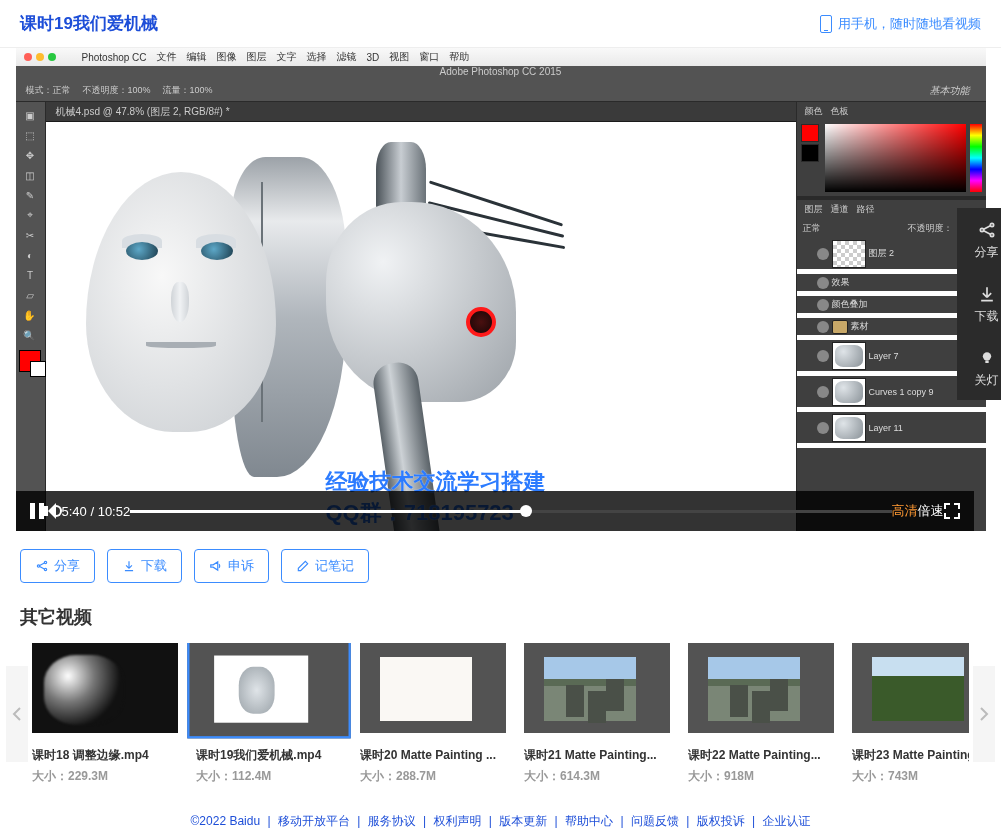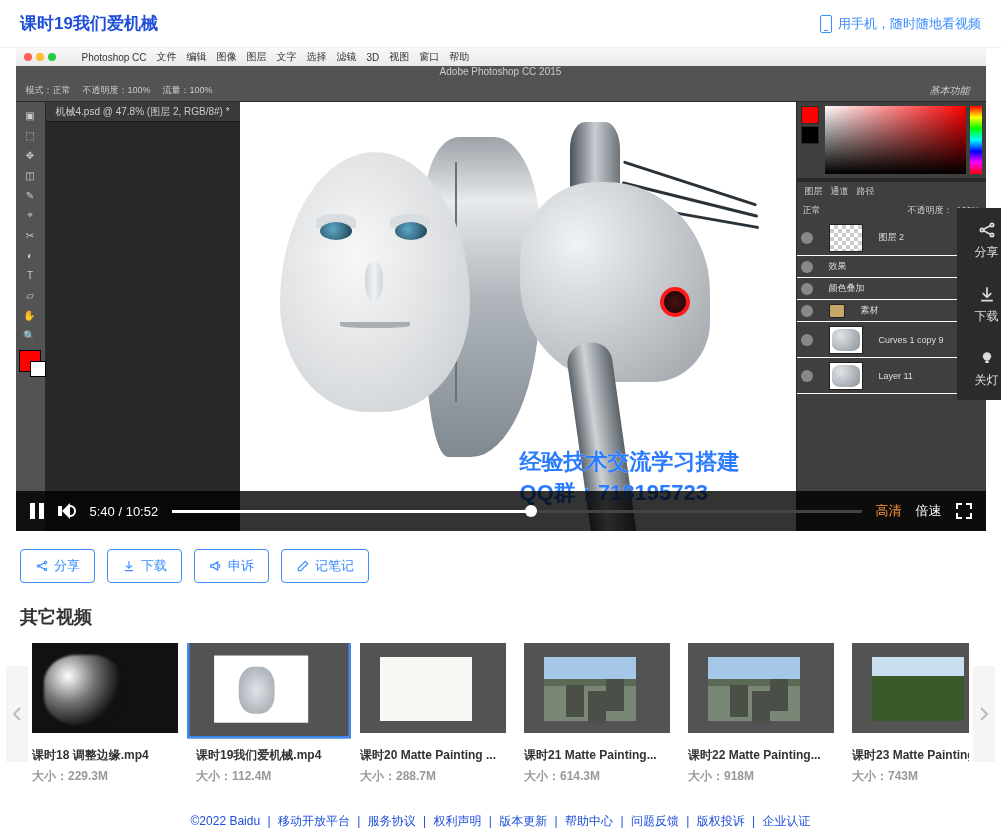--- a/index.html
+++ b/index.html
@@ -21,21 +21,21 @@
 .ps-mac-menu .dot { width: 8px; height: 8px; border-radius: 50%; }
 .dot.r { background: #ff5f57; } .dot.y { background: #febc2e; } .dot.g { background: #28c840; }
 .ps-title-bar { height: 14px; background: #535353; text-align: center; font-size: 10px; color: #ccc; }
 .ps-options { height: 22px; background: #535353; border-bottom: 1px solid #2a2a2a; display: flex; align-items: center; padding: 0 10px; gap: 12px; font-size: 9px; color: #ccc; }
 .ps-right-label { margin-left: auto; font-size: 10px; color: #ccc; padding-right: 6px; font-style: italic; }
 .ps-body { flex: 1; display: flex; }
 .ps-tools { width: 30px; background: #535353; border-right: 1px solid #2a2a2a; display: flex; flex-direction: column; align-items: center; padding-top: 4px; gap: 2px; }
 .ps-tool { width: 22px; height: 18px; display: flex; align-items: center; justify-content: center; color: #ccc; font-size: 10px; }
 .ps-tool.color-sw { width: 22px; height: 22px; background: #ff0000; border: 1px solid #000; margin-top: 4px; position: relative; }
 .ps-tool.color-sw::after { content:''; position:absolute; width:14px; height:14px; background:#fff; border:1px solid #000; right:-6px; bottom:-6px; }
-.ps-canvas-wrap { flex: 1; background: #282828; display: flex; flex-direction: row; }
+.ps-canvas-wrap { flex: 1; background: #282828; display: flex; flex-direction: column; }
 .ps-doc-tab { height: 20px; background: #3a3a3a; color: #ccc; font-size: 10px; display: flex; align-items: center; padding: 0 10px; border-bottom: 1px solid #1a1a1a; }
 .ps-canvas { flex: 1; background: #fff; margin: 0; position: relative; overflow: hidden; }
 .robot-head { position: absolute; left: 40px; top: 20px; width: 260px; height: 380px; }
 .rh-face { position:absolute; left:0; top:30px; width:190px; height:260px; background: radial-gradient(ellipse at 40% 40%, #f8f8f8, #c8ccd0); border-radius: 60% 60% 55% 55% / 70% 70% 50% 50%; }
 .rh-eye { position:absolute; width:32px; height:18px; background: radial-gradient(circle at 40% 40%, #5da8c8, #1a3a4a); border-radius: 50%; top: 100px; }
 .rh-eye.l { left: 40px; } .rh-eye.r { left: 115px; }
 .rh-lid { position:absolute; width:40px; height:14px; background:#d8dde2; border-radius:50% 50% 0 0; top:92px; }
 .rh-lid.l { left:36px; } .rh-lid.r { left:110px; }
 .rh-nose { position:absolute; left:85px; top:140px; width:18px; height:40px; background: linear-gradient(90deg,#d0d4d8,#f0f2f4,#d0d4d8); border-radius: 40% 40% 50% 50%; }
 .rh-mouth { position:absolute; left:60px; top:200px; width:70px; height:6px; background:#a8aeb4; border-radius: 0 0 40% 40%; }
@@ -53,30 +53,30 @@
 .ps-panel-tabs { height: 18px; display: flex; align-items: center; gap: 8px; padding: 0 8px; background: #3f3f3f; }
 .ps-color-panel { height: 76px; background: #3f3f3f; padding: 4px; display: flex; gap: 4px; }
 .ps-color-big { flex:1; background: linear-gradient(to right, #fff, #ff0000), linear-gradient(to top, #000, transparent); background-blend-mode: multiply; position: relative; }
 .ps-color-hue { width: 12px; background: linear-gradient(#f00,#ff0,#0f0,#0ff,#00f,#f0f,#f00); }
 .ps-color-swatch { width: 20px; display:flex; flex-direction:column; gap:2px; }
 .ps-color-swatch .sw { width:18px; height:18px; border:1px solid #2a2a2a; }
 .ps-color-swatch .sw.red { background:#ff0000; } .ps-color-swatch .sw.blk { background:#000; }
 .ps-panel-sep { height: 4px; background: #2a2a2a; }
 .ps-layer-opts { height: 20px; display:flex; align-items:center; padding:0 6px; gap:4px; background:#3f3f3f;justify-content:flex-end; }
 .ps-layer-list { flex:1; background:#3f3f3f; overflow:hidden; }
-.ps-layer { height: 36px; display:flex; align-items:center; padding: 0 4px; gap: 16px; border-bottom: 1px solid #ffffff; }
+.ps-layer { height: 36px; display:flex; align-items:center; padding: 0 20px; gap: 3px; border-bottom: 5px solid #ffffff; }
 .ps-layer .eye { width: 12px; height: 12px; background:#888; border-radius:50%; }
 .ps-layer .thumb { width: 34px; height: 28px; background:#fff; border:1px solid #222; flex-shrink: 0; overflow:hidden; position:relative; }
 .ps-layer .thumb.checker { background: repeating-conic-gradient(#ccc 0 25%, #fff 0 50%) 0 0/8px 8px; }
 .ps-layer .thumb.robot::after { content:''; position:absolute; inset:2px; background: radial-gradient(circle at 30% 30%,#dfe4e8,#8a9298); border-radius:30%; }
 .ps-layer .lname { font-size: 9px; color: #ddd; }
 .ps-layer.group { height: 22px; }
 .ps-layer.group .thumb { width:16px; height:14px; background:#c8a868; border-radius:2px; }
 
-.video-controls { position: absolute; bottom: 0; left: 0; right: 0; height: 40px; background: rgba(0,0,0,0.8); display: flex; align-items: center; padding: 0 14px; gap: 14px; color: #fff; font-size: 13px; }
+.video-controls { position: absolute; bottom: 0; left: 0; right: 12px; height: 40px; background: rgba(0,0,0,0.8); display: flex; align-items: center; padding: 0 14px; color: #fff; font-size: 13px; }
 .vc-btn { cursor: pointer; display: flex; align-items: center; justify-content: center; }
 .pause-icon { width: 14px; height: 16px; display:flex; gap:4px; }
 .pause-icon span { width:5px; background:#fff; }
 .vol-icon { width: 18px; height: 16px; position:relative; }
 .vol-icon::before { content:''; position:absolute; left:0; top:3px; width:4px; height:10px; background:#fff; }
 .vol-icon::after { content:''; position:absolute; left:4px; top:0; border:8px solid transparent; border-right:8px solid #fff; transform: translateX(-8px); }
 .vol-arc { position:absolute; left:12px; top:2px; width:6px; height:12px; border:2px solid #fff; border-left:0; border-radius: 0 12px 12px 0; }
 .vc-time { font-size: 13px; }
 .vc-progress { flex:1; height: 3px; background: #444; position: relative; cursor:pointer; }
 .vc-progress-fill { position:absolute; left:0; top:0; height:100%; width: 52%; background:#fff; }
@@ -205,20 +205,24 @@
               <div class="rb-neck"></div>
               <div class="rb-torso"></div>
               <div class="rb-red"></div>
               <div class="rb-arm"></div>
             </div>
             <div class="watermark"><span>经验技术交流学习搭建</span>
 <span>QQ群：718195723</span></div>
           </div>
         </div>
         <div class="ps-panels">
+          <div class="ps-panel-tabs">
+              <span>颜色</span>
+              <span>色板</span>
+            </div>
           <div class="ps-color-panel">
             <div class="ps-color-swatch">
                 <div class="sw red"></div>
                 <div class="sw blk"></div>
               </div>
             <div class="ps-color-big"></div>
             <div class="ps-color-hue"></div>
           </div>
           <div class="ps-panel-sep"></div>
           <div class="ps-panel-tabs">
@@ -242,20 +246,25 @@
                 <span class="lname">效果</span>
               </div>
             <div class="ps-layer group">
                 <div class="eye"></div>
                 <span class="lname">颜色叠加</span>
               </div>
             <div class="ps-layer group">
                 <div class="eye"></div>
                 <div class="thumb"></div>
                 <span class="lname">素材</span>
+              </div>
+            <div class="ps-layer">
+                <div class="eye"></div>
+                <div class="thumb robot"></div>
+                <span class="lname">Layer 7</span>
               </div>
             <div class="ps-layer">
                 <div class="eye"></div>
                 <div class="thumb robot"></div>
                 <span class="lname">Curves 1 copy 9</span>
               </div>
             <div class="ps-layer">
                 <div class="eye"></div>
                 <div class="thumb robot"></div>
                 <span class="lname">Layer 11</span>

